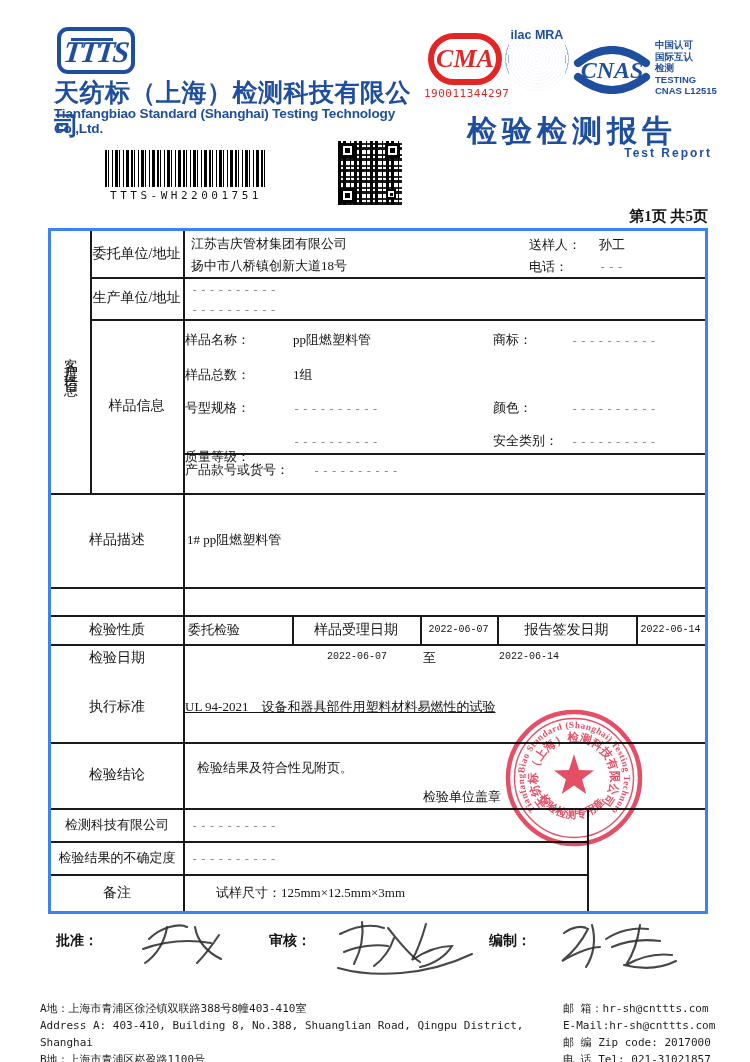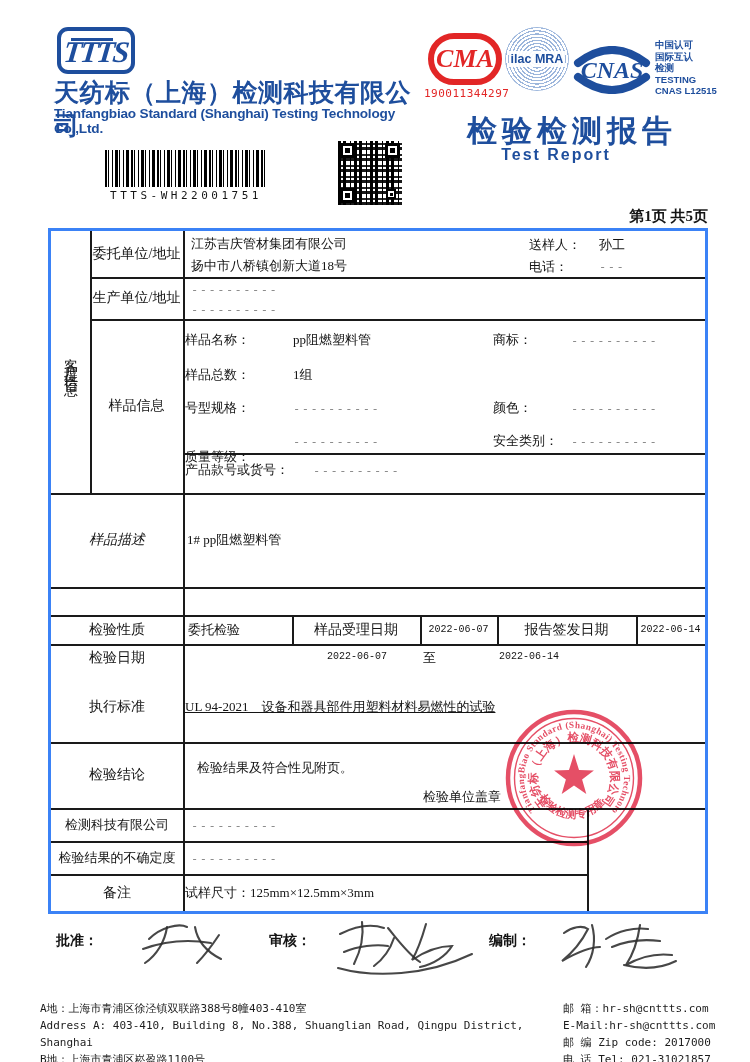--- a/index.html
+++ b/index.html
@@ -28,26 +28,26 @@
       repeating-linear-gradient(90deg,#000 0 3px,#fff 3px 5px,#000 5px 8px,#fff 8px 12px,#000 12px 13px,#fff 13px 16px);}
   .qr-f{position:absolute;width:15px;height:15px;border:3px solid #000;background:#fff;box-sizing:border-box;
         display:flex;align-items:center;justify-content:center;}
   .qr-d{width:5px;height:5px;background:#000;}
   .cma{left:428px;top:33px;width:74px;height:52px;border:6px solid #e22626;border-radius:27px;
        box-sizing:border-box;display:flex;align-items:center;justify-content:center;}
   .cma-text{font:italic bold 26px "Liberation Serif",serif;color:#e22626;letter-spacing:0;}
   .cma-num{left:424px;top:87px;width:84px;font-size:11px;color:#e22626;letter-spacing:0.5px;}
   .ilac{left:505px;top:27px;width:64px;height:64px;border-radius:50%;
         background:repeating-radial-gradient(circle at 50% 50%,#ffffff 0 2px,#9cb6dc 2px 3.2px);
-        display:flex;align-items:center;justify-content:center;}
+        display:flex;justify-content:center;}
   .ilac-band{background:rgba(255,255,255,.92);padding:1px 2px;font-weight:bold;font-size:12.5px;
              color:#1e4e9d;letter-spacing:0;white-space:nowrap;}
   .cnas-block{left:655px;top:39px;width:80px;font-weight:bold;font-size:9.5px;line-height:11.5px;}
   .report-title{left:452px;top:111px;width:240px;text-align:center;font-weight:bold;font-size:30px;letter-spacing:5px;}
-  .report-sub{left:436px;top:146px;width:240px;text-align:center;font-weight:600;font-size:16px;letter-spacing:2px;}
+  .report-sub{left:472px;top:146px;width:240px;text-align:right;font-weight:600;font-size:12px;letter-spacing:2px;}
   .page-num{right:42px;top:207px;font-weight:bold;font-size:15px;}
   
   .report-table{left:48px;top:228px;width:660px;height:686px;border:3px solid #3b82f6;box-sizing:border-box;}
   .hl,.vl{position:absolute;background:#1a1a1a;}
   .cell-c{position:absolute;display:flex;align-items:center;justify-content:center;text-align:center;font-size:14px;}
   .txt{position:absolute;white-space:nowrap;font-size:13px;}
   .val{font-size:10px;font-family:Liberation Mono, monospace;}
   .dash{color:#8c8c8c;font-size:12px;letter-spacing:1.5px;font-family:"DejaVu Sans Mono","Liberation Mono",monospace;}
   .vertical{writing-mode:vertical-rl;text-orientation:upright;letter-spacing:5px;font-size:14px;}
   
@@ -164,21 +164,21 @@
     <div class="txt dash" style="left:242px;top:171px;">----------</div>
     <div class="txt" style="left:442px;top:168px;">颜色：</div>
     <div class="txt dash" style="left:520px;top:171px;">----------</div>
     <div class="txt" style="left:134px;top:217px;">质量等级：</div>
     <div class="txt dash" style="left:242px;top:204px;">----------</div>
     <div class="txt" style="left:442px;top:201px;">安全类别：</div>
     <div class="txt dash" style="left:520px;top:204px;">----------</div>
     <div class="txt" style="left:134px;top:230px;">产品款号或货号：</div>
     <div class="txt dash" style="left:262px;top:233px;">----------</div>
 
-    <div class="cell-c" style="left:0;top:262px;width:132px;height:94px;font-style:italic;">样品描述</div>
+    <div class="cell-c" style="left:0;top:262px;width:132px;height:94px;">样品描述</div>
     <div class="txt" style="left:136px;top:300px;">1#  pp阻燃塑料管</div>
 
     <div class="cell-c" style="left:0;top:384px;width:132px;height:29px;">检验性质</div>
     <div class="txt" style="left:137px;top:390px;">委托检验</div>
     <div class="cell-c" style="left:241px;top:384px;width:128px;height:29px;">样品受理日期</div>
     <div class="cell-c val" style="left:369px;top:384px;width:77px;height:29px;">2022-06-07</div>
     <div class="cell-c" style="left:446px;top:384px;width:139px;height:29px;">报告签发日期</div>
     <div class="cell-c val" style="left:585px;top:384px;width:69px;height:29px;">2022-06-14</div>
 
     <div class="cell-c" style="left:0;top:413px;width:132px;height:28px;">检验日期</div>
@@ -193,21 +193,21 @@
     <div class="txt" style="left:146px;top:528px;">检验结果及符合性见附页。</div>
     <div class="txt" style="left:372px;top:557px;">检验单位盖章</div>
 
     <div class="cell-c" style="left:0;top:577px;width:132px;height:33px;font-size:13px;">检测科技有限公司</div>
     <div class="txt dash" style="left:140px;top:588px;">----------</div>
 
     <div class="cell-c" style="left:0;top:610px;width:132px;height:33px;font-size:13px;">检验结果的不确定度</div>
     <div class="txt dash" style="left:140px;top:621px;">----------</div>
 
     <div class="cell-c" style="left:0;top:643px;width:132px;height:37px;">备注</div>
-    <div class="txt" style="left:134px;top:653px;">试样尺寸：125mm×12.5mm×3mm</div>
+    <div class="txt" style="left:134px;top:653px;padding-left:31px;">试样尺寸：125mm×12.5mm×3mm</div>
   </div>
 
   <svg class="abs stamp" viewBox="0 0 142 142">
     <defs>
       <path id="ringPath" d="M 32.7,103.1 A 50,50 0 1 1 109.3,103.1"></path>
       <path id="arcCn" d="M 44.8,97.2 A 37,37 0 1 1 97.2,97.2"></path>
       <path id="arcBottom" d="M 36.4,91 A 40,40 0 0 0 105.6,91"></path>
     </defs>
     <circle cx="71" cy="71" r="66" fill="none" stroke="#e23b55" stroke-width="4.5"></circle>
     <circle cx="71" cy="71" r="59.5" fill="none" stroke="#e23b55" stroke-width="1.4"></circle>

